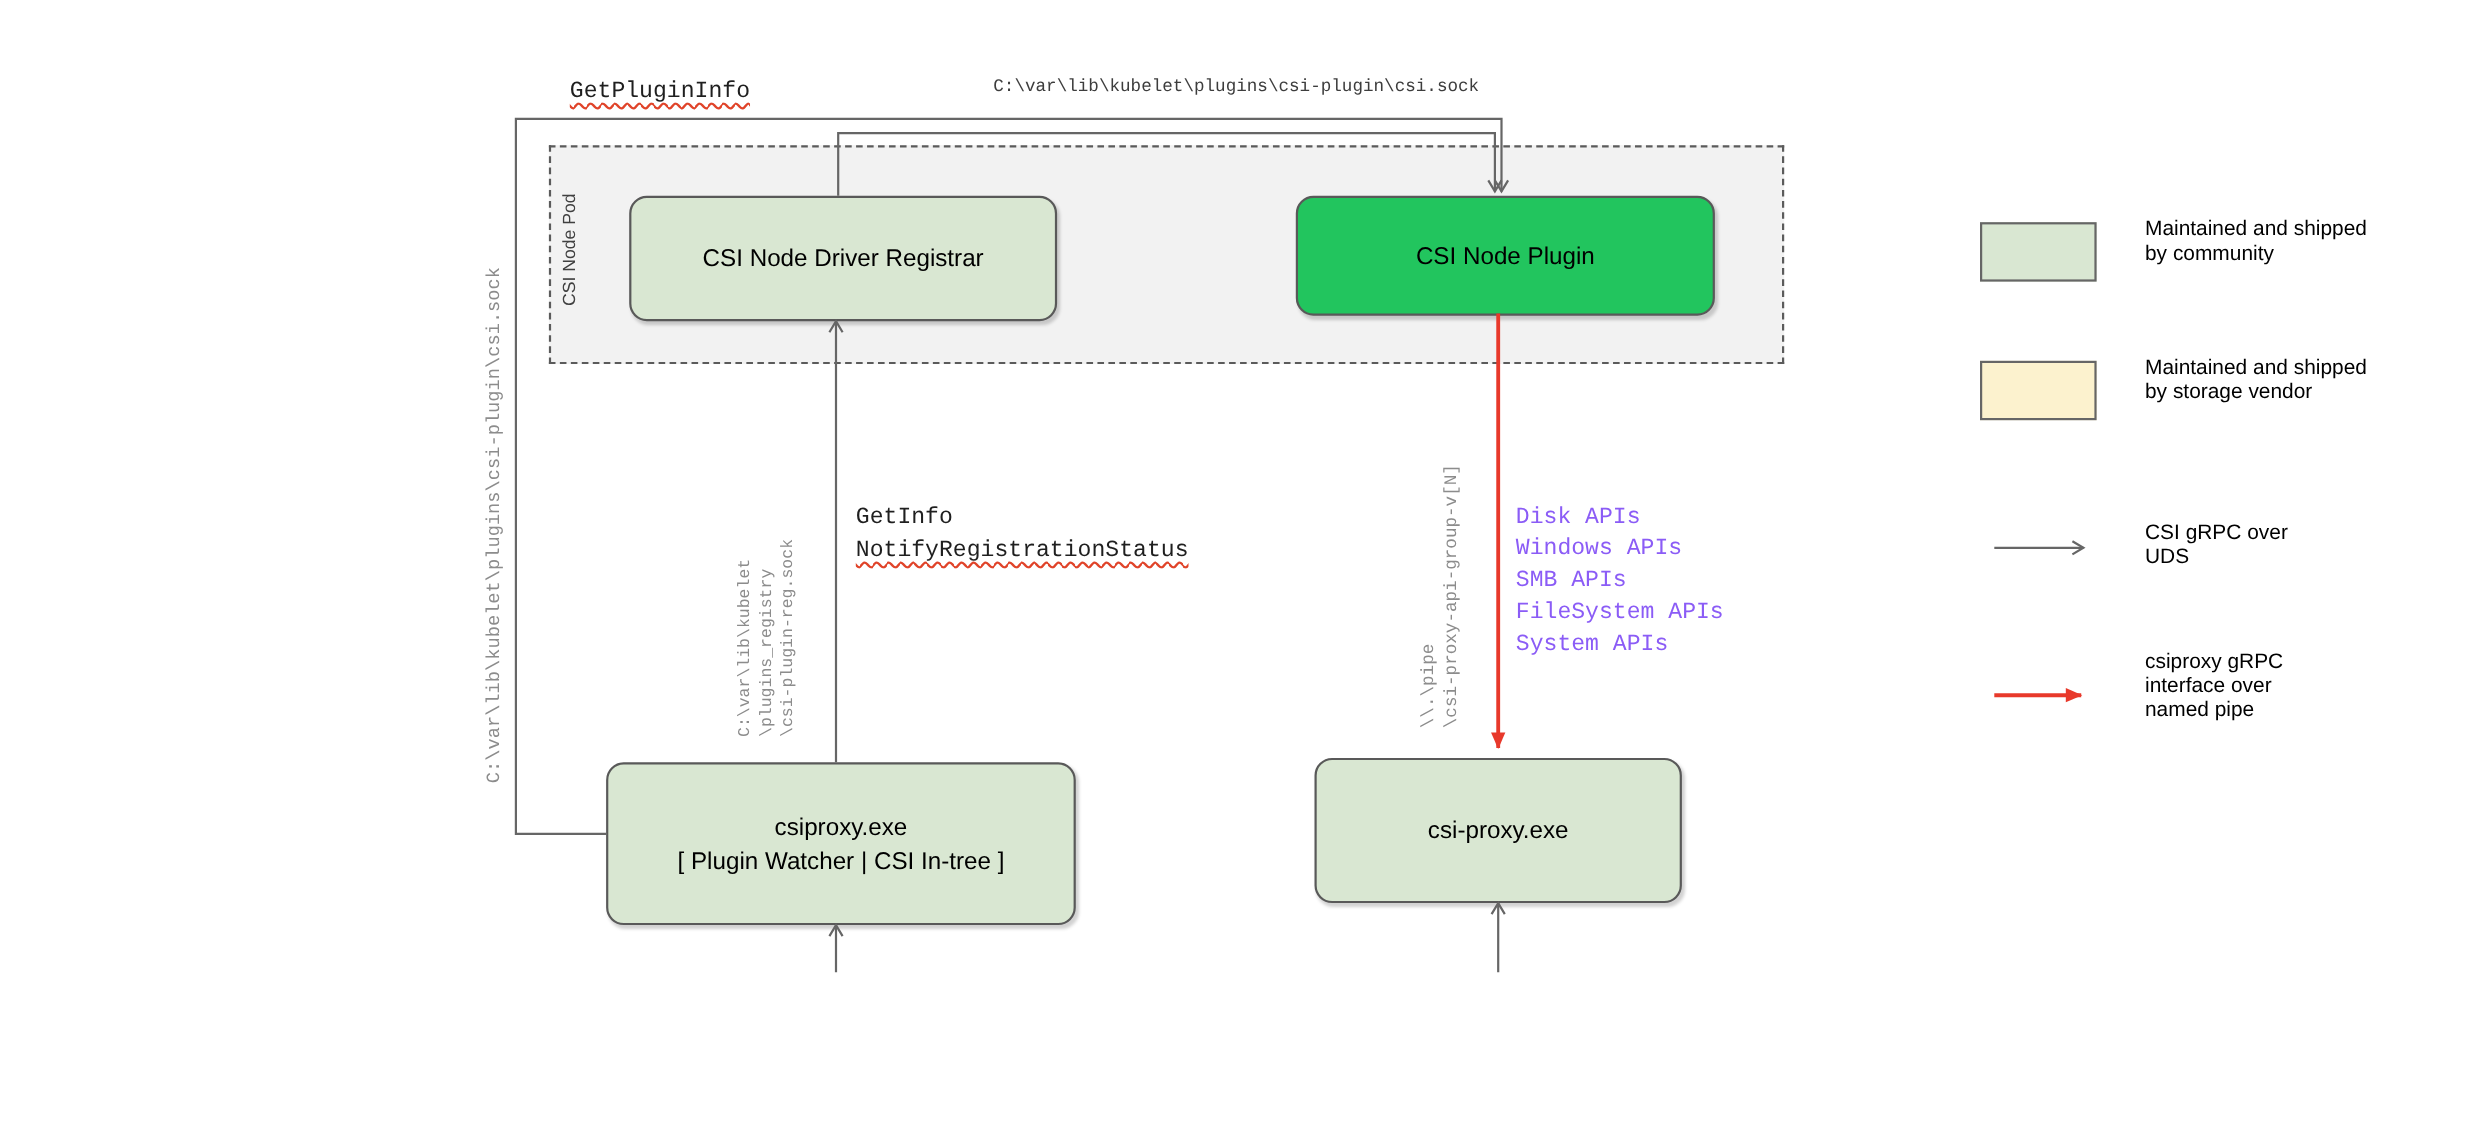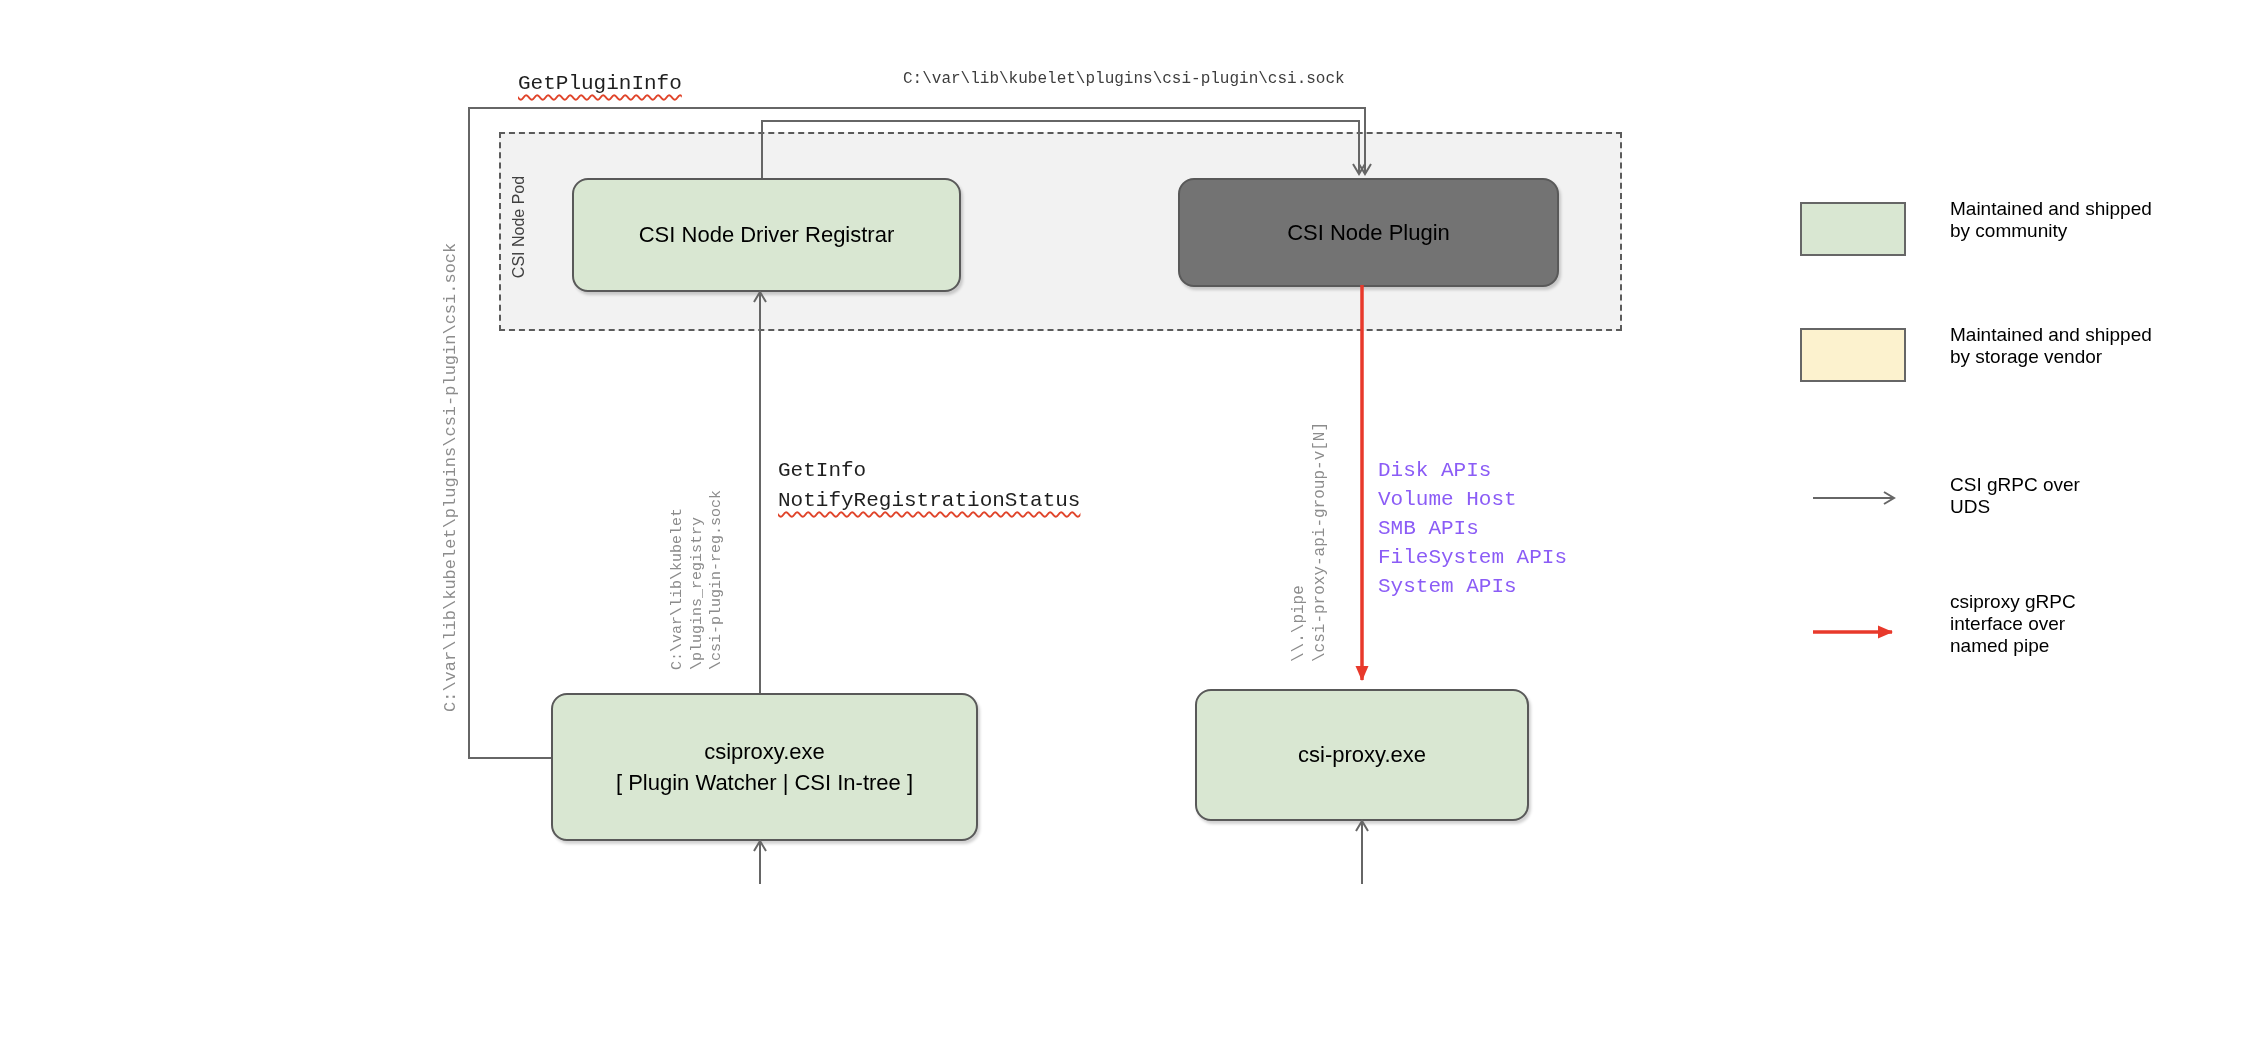--- a/index.html
+++ b/index.html
@@ -7,21 +7,21 @@
           font-family:"Liberation Sans",sans-serif;}
   .mono{font-family:"Liberation Mono","DejaVu Sans Mono",monospace;}
   .abs{position:absolute;}
   .sq{text-decoration-line:underline;text-decoration-style:wavy;text-decoration-color:#e0442a;
       text-decoration-thickness:2px;text-underline-offset:5px;}
   
   .nodebox{position:absolute;border:2px solid #595959;border-radius:16px;
            display:flex;align-items:center;justify-content:center;text-align:center;
            font-size:22px;color:#000;box-shadow:2px 3px 3px rgba(0,0,0,0.18);z-index:3;}
   .green{background:#d9e7d2;}
-  .yellow{background:#737373;}
+  .yellow{background:#22c55e;}
   .blue{background:#fca5a5;}
   .podbox{position:absolute;left:499px;top:132px;width:1119px;height:195px;
           background:#f2f2f2;border:2px dashed #5b5b5b;z-index:1;}
   .rot{transform:rotate(-90deg);transform-origin:0 0;white-space:nowrap;}
   .pathlabel{color:#8c8c8c;}
   .pathlabel span{display:block;}
   svg.wires{position:absolute;left:0;top:0;z-index:4;pointer-events:none;}
   
   .swatch{position:absolute;width:102px;height:50px;border:2px solid #666;z-index:2;}
   .legendtext{position:absolute;font-size:19px;line-height:22px;color:#000;z-index:2;margin-left:21px;}
@@ -73,21 +73,21 @@
     <div class="sq">NotifyRegistrationStatus</div>
   </div>
 
   <div class="abs rot mono pathlabel" style="left:1289px;top:662px;width:292px;font-size:16px;line-height:21px;z-index:2;">
     <span>\\.\pipe</span>
     <span>\csi-proxy-api-group-v[N]</span>
   </div>
 
   <div class="apilist mono">
     <div>Disk APIs</div>
-    <div>Volume Host</div>
+    <div>Windows APIs</div>
     <div>SMB APIs</div>
     <div>FileSystem APIs</div>
     <div>System APIs</div>
   </div>
 
   <div class="swatch" style="left:1800px;top:202px;background:#d9e7d2;"></div>
   <div class="legendtext" style="left:1929px;top:198px;width:212px;">Maintained and shipped by community</div>
 
   <div class="swatch" style="left:1800px;top:328px;background:#fcf2ce;"></div>
   <div class="legendtext" style="left:1929px;top:324px;width:212px;">Maintained and shipped by storage vendor</div>

